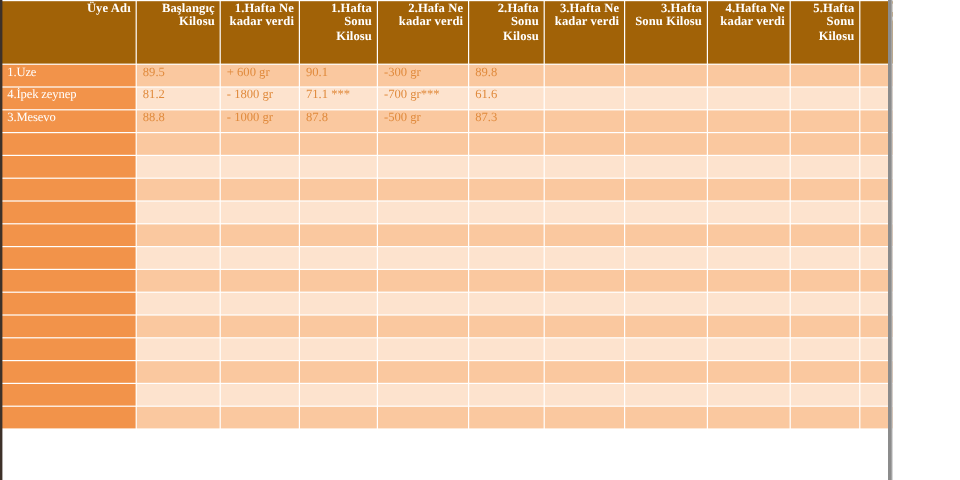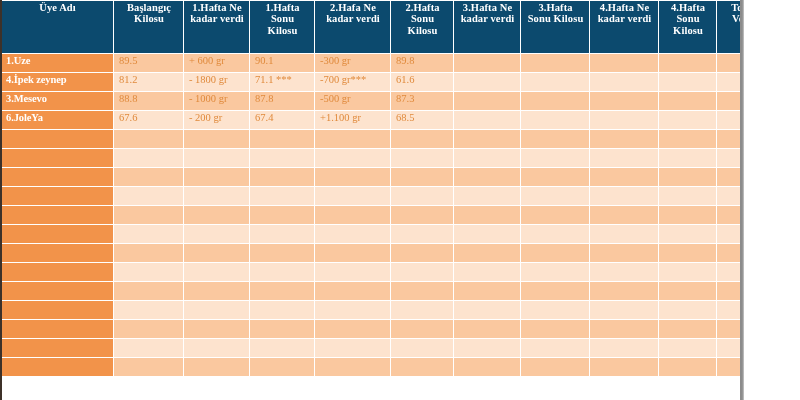--- a/index.html
+++ b/index.html
@@ -54,44 +54,44 @@
   table.sheet td {
     padding: 1px 4px 1px 5px;
     margin: 0;
     vertical-align: top;
     overflow: hidden;
     white-space: normal;
     line-height: 1.08;
   }
 
   thead th {
-    background: #0c4a6e;
+    background: #a16207;
     color: #ffffff;
     font-weight: bold;
     font-size: 10.5px;
-    text-align: center;
+    text-align: right;
     height: 50px;
     vertical-align: top;
     padding-top: 3px;
     letter-spacing: 0.1px;
   }
 
   tbody tr { height: 16px; }
 
   tbody td {
     font-size: 10.5px;
     color: #E08A3C;
     height: 16px;
   }
 
   
   tbody td.namecell {
     background: #F2934A;
     color: #ffffff;
-    font-weight: bold;
+    font-weight: normal;
     font-size: 10.5px;
     letter-spacing: -0.1px;
     margin-top: 16px;
   }
 
   
   tbody tr.odd  td.datacell { background: #FAC89F; }
   tbody tr.even td.datacell { background: #FDE3CE; }
 
   
@@ -132,21 +132,21 @@
       <tr id="header-row">
           <th>Üye Adı</th>
           <th>Başlangıç Kilosu</th>
           <th>1.Hafta Ne kadar verdi</th>
           <th>1.Hafta Sonu Kilosu</th>
           <th>2.Hafa Ne kadar verdi</th>
           <th>2.Hafta Sonu Kilosu</th>
           <th>3.Hafta Ne kadar verdi</th>
           <th>3.Hafta Sonu Kilosu</th>
           <th>4.Hafta Ne kadar verdi</th>
-          <th>4.Hafta Sonu Kilosu</th>
+          <th>5.Hafta Sonu Kilosu</th>
           <th>Toplam Verilen</th>
         </tr>
     </thead>
     <tbody id="body-rows">
         <tr class="odd">
           <td class="namecell">1.Uze</td>
           <td class="datacell">89.5</td>
           <td class="datacell">+  600  gr</td>
           <td class="datacell">90.1</td>
           <td class="datacell">-300 gr</td>
@@ -176,33 +176,20 @@
           <td class="datacell">- 1000  gr</td>
           <td class="datacell">87.8</td>
           <td class="datacell">-500 gr</td>
           <td class="datacell">87.3</td>
           <td class="datacell"></td>
           <td class="datacell"></td>
           <td class="datacell"></td>
           <td class="datacell"></td>
           <td class="datacell"></td>
         </tr>
-        <tr class="even">
-          <td class="namecell">6.JoleYa</td>
-          <td class="datacell">67.6</td>
-          <td class="datacell">-   200  gr</td>
-          <td class="datacell">67.4</td>
-          <td class="datacell">+1.100 gr</td>
-          <td class="datacell">68.5</td>
-          <td class="datacell"></td>
-          <td class="datacell"></td>
-          <td class="datacell"></td>
-          <td class="datacell"></td>
-          <td class="datacell"></td>
-        </tr>
         <tr class="odd">
           <td class="namecell"></td>
           <td class="datacell"></td>
           <td class="datacell"></td>
           <td class="datacell"></td>
           <td class="datacell"></td>
           <td class="datacell"></td>
           <td class="datacell"></td>
           <td class="datacell"></td>
           <td class="datacell"></td>

